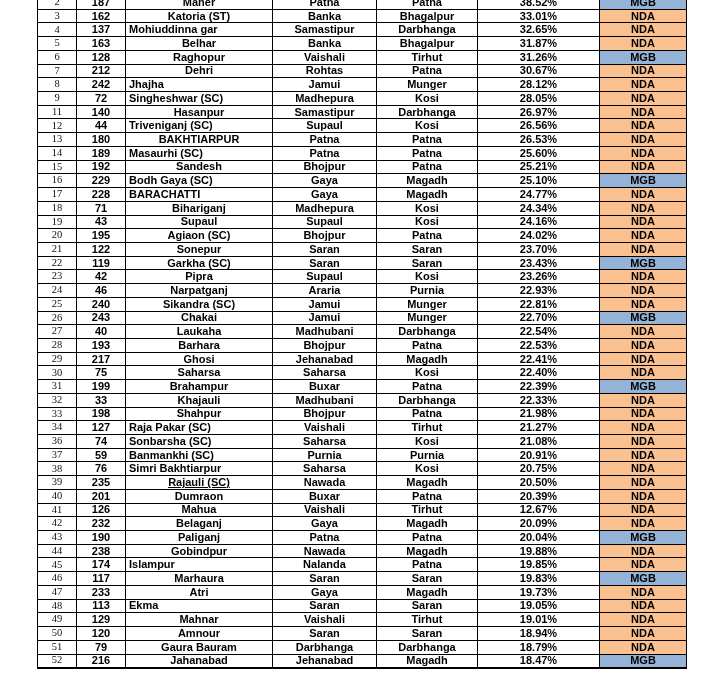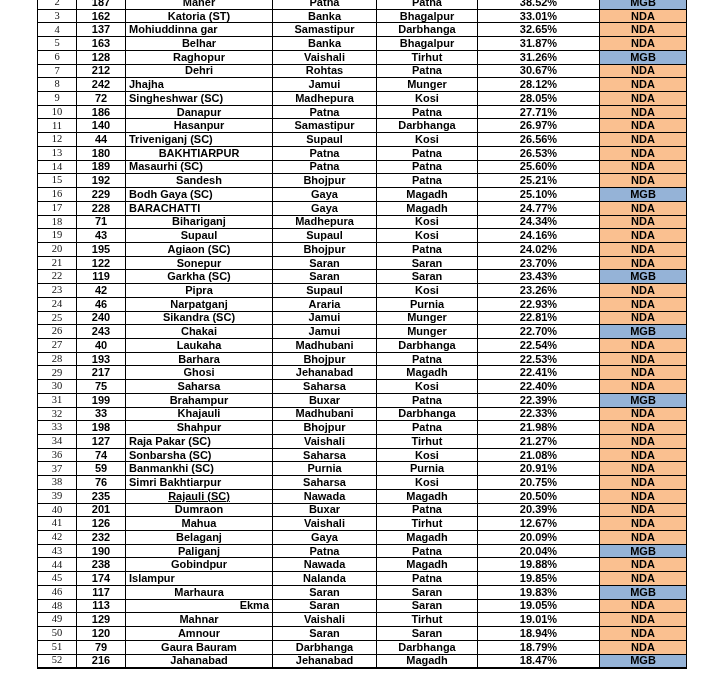--- a/index.html
+++ b/index.html
@@ -106,29 +106,20 @@
         <tr class="row">
           <td class="c-serial">9</td>
           <td class="c-num">72</td>
           <td class="c-name" style="text-align: left;">Singheshwar (SC)</td>
           <td class="c-dist">Madhepura</td>
           <td class="c-div">Kosi</td>
           <td class="c-pct">28.05%</td>
           <td class="c-alli" style="background-color: rgb(250, 192, 144);">NDA</td>
         </tr>
         <tr class="row">
-          <td class="c-serial">10</td>
-          <td class="c-num">186</td>
-          <td class="c-name" style="text-align: center;">Danapur</td>
-          <td class="c-dist">Patna</td>
-          <td class="c-div">Patna</td>
-          <td class="c-pct">27.71%</td>
-          <td class="c-alli" style="background-color: rgb(250, 192, 144);">NDA</td>
-        </tr>
-        <tr class="row">
           <td class="c-serial">11</td>
           <td class="c-num">140</td>
           <td class="c-name" style="text-align: center;">Hasanpur</td>
           <td class="c-dist">Samastipur</td>
           <td class="c-div">Darbhanga</td>
           <td class="c-pct">26.97%</td>
           <td class="c-alli" style="background-color: rgb(250, 192, 144);">NDA</td>
         </tr>
         <tr class="row">
           <td class="c-serial">12</td>
@@ -430,23 +421,32 @@
         <tr class="row">
           <td class="c-serial">46</td>
           <td class="c-num">117</td>
           <td class="c-name" style="text-align: center;">Marhaura</td>
           <td class="c-dist">Saran</td>
           <td class="c-div">Saran</td>
           <td class="c-pct">19.83%</td>
           <td class="c-alli" style="background-color: rgb(149, 179, 215);">MGB</td>
         </tr>
         <tr class="row">
+          <td class="c-serial">47</td>
+          <td class="c-num">233</td>
+          <td class="c-name" style="text-align: center;">Atri</td>
+          <td class="c-dist">Gaya</td>
+          <td class="c-div">Magadh</td>
+          <td class="c-pct">19.73%</td>
+          <td class="c-alli" style="background-color: rgb(250, 192, 144);">NDA</td>
+        </tr>
+        <tr class="row">
           <td class="c-serial">48</td>
           <td class="c-num">113</td>
-          <td class="c-name" style="text-align: right;">Ekma</td>
+          <td class="c-name" style="text-align: left;">Ekma</td>
           <td class="c-dist">Saran</td>
           <td class="c-div">Saran</td>
           <td class="c-pct">19.05%</td>
           <td class="c-alli" style="background-color: rgb(250, 192, 144);">NDA</td>
         </tr>
         <tr class="row">
           <td class="c-serial">49</td>
           <td class="c-num">129</td>
           <td class="c-name" style="text-align: center;">Mahnar</td>
           <td class="c-dist">Vaishali</td>

